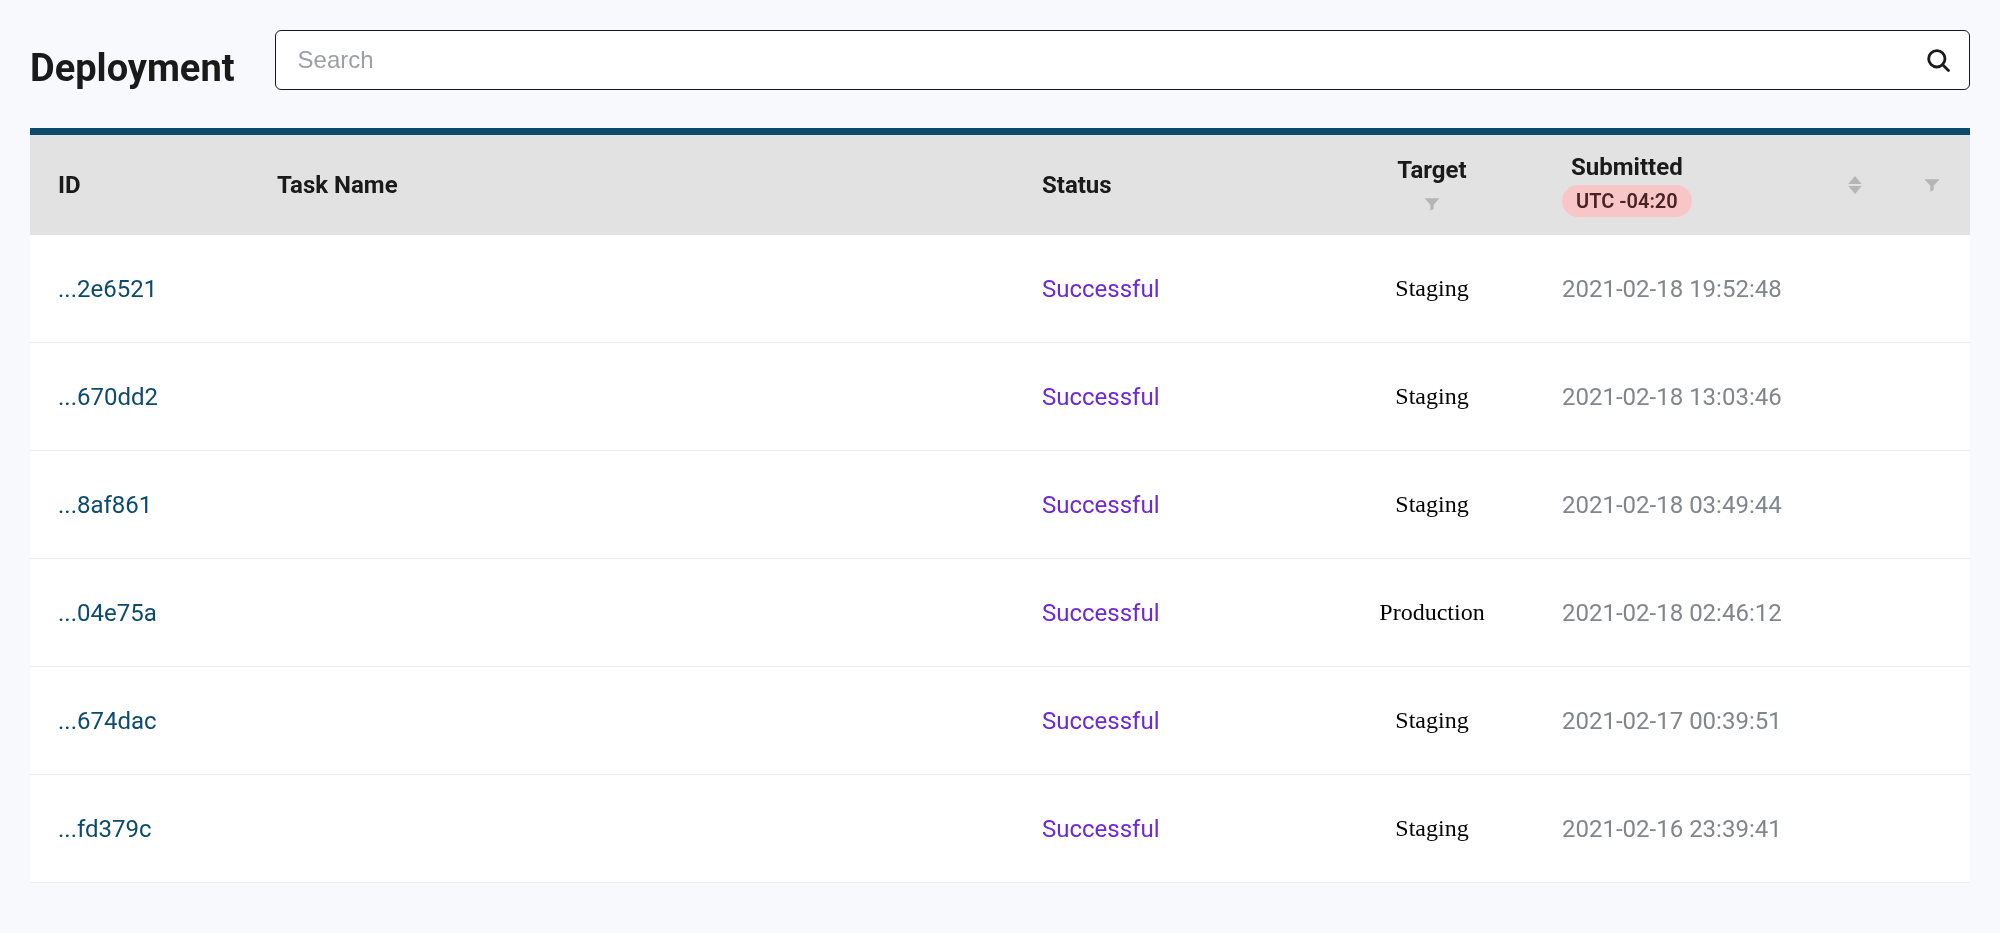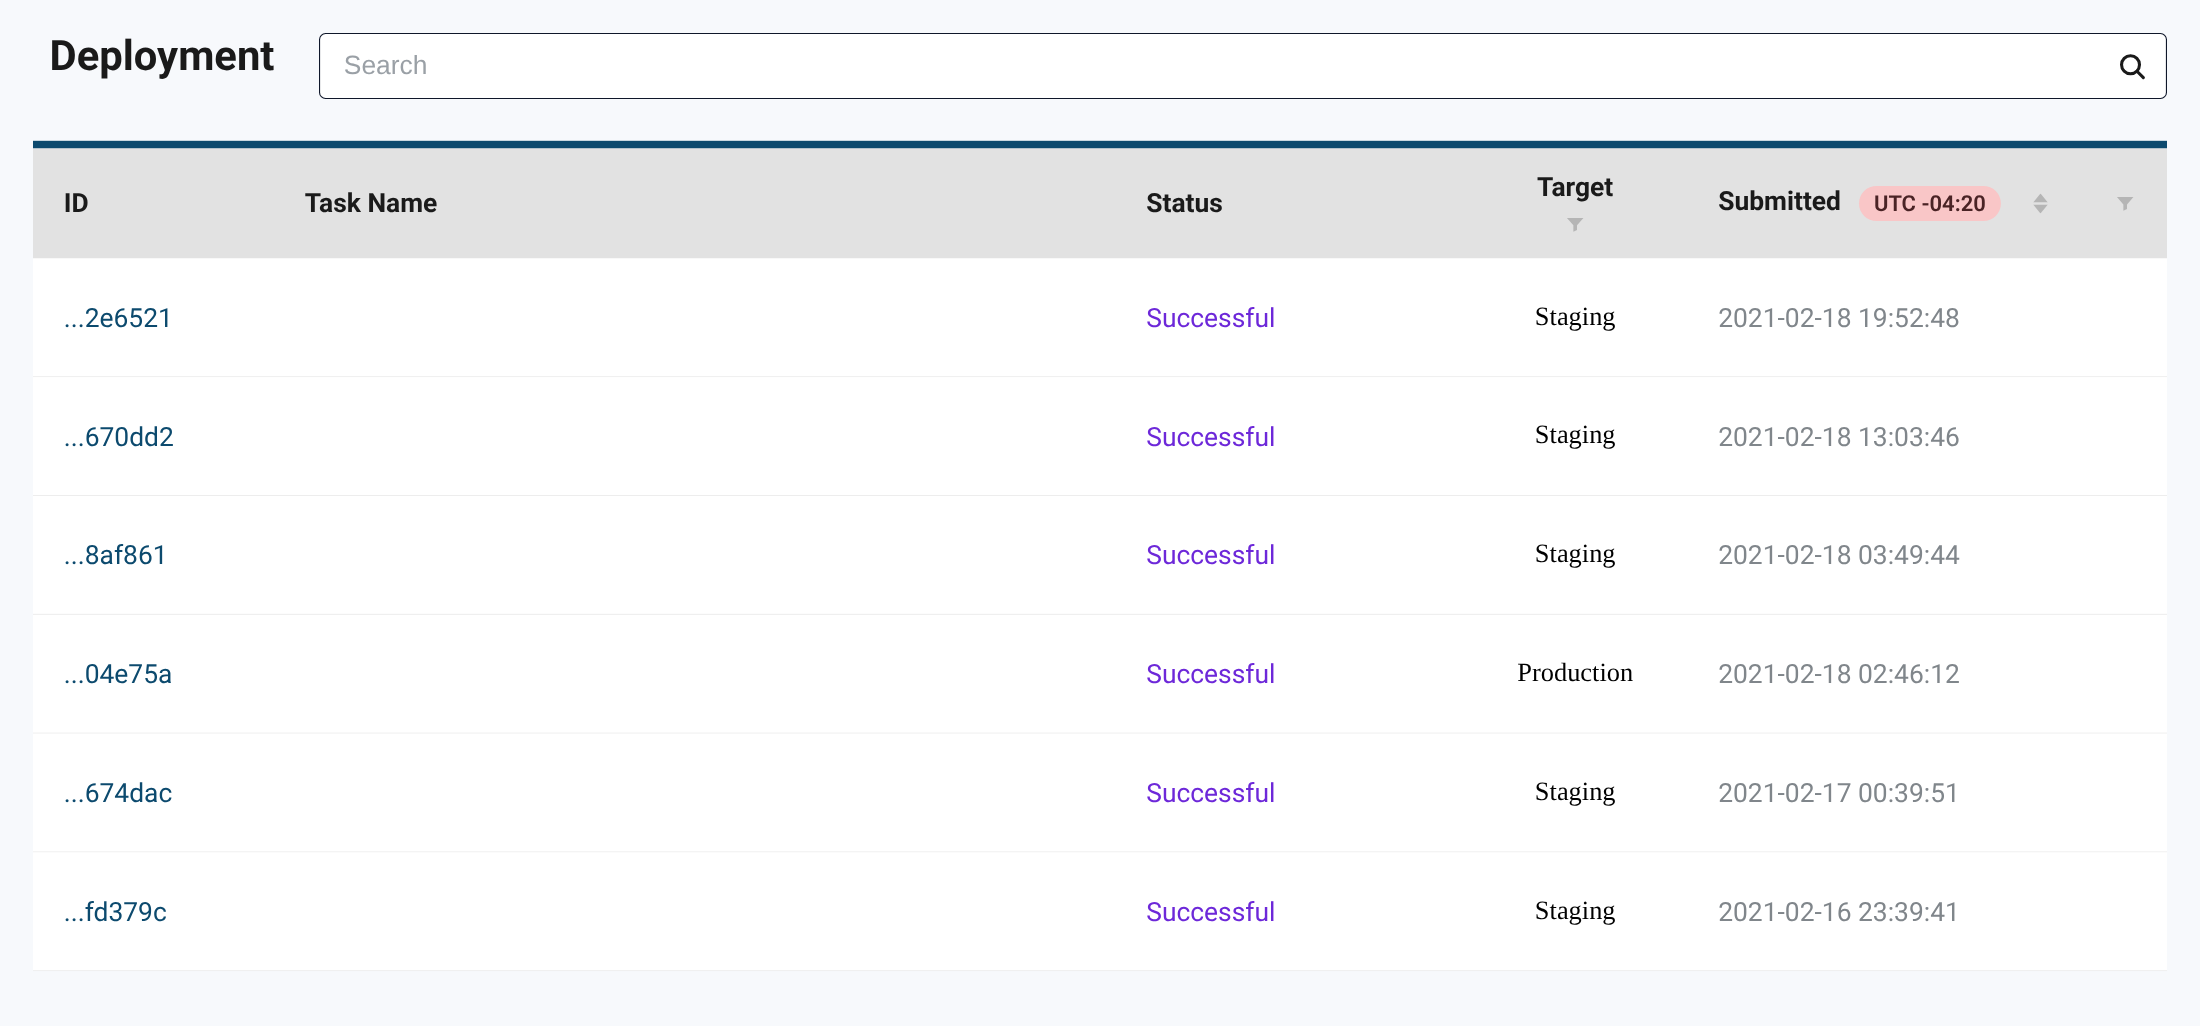--- a/index.html
+++ b/index.html
@@ -11,24 +11,23 @@
       font-family: -apple-system, BlinkMacSystemFont, "Segoe UI", Roboto, Helvetica, Arial, sans-serif;
       background: #f7f9fc;
       color: #1a1a1a;
       width: 2000px;
     }
     .container {
       padding: 30px 30px 0 30px;
     }
     .header-row {
       display: flex;
-      align-items: flex-start;
+      align-items: flex-end;
       gap: 40px;
       margin-bottom: 38px;
-      margin-left: 15px;
     }
     .page-title {
       font-size: 38px;
       font-weight: 700;
       color: #1a1a1a;
       white-space: nowrap;
     }
     .search-wrap {
       flex: 1;
       position: relative;
@@ -72,23 +71,23 @@
     .th {
       font-size: 24px;
       font-weight: 700;
       color: #1a1a1a;
       display: flex;
       align-items: center;
       gap: 10px;
     }
     .th-submitted-wrap {
       display: flex;
-      flex-direction: row;
-      align-items: flex-start;
-      gap: 16px;
+      flex-direction: column;
+      align-items: center;
+      gap: 4px;
     }
     .utc-badge {
       display: inline-block;
       background: #f9c6c7;
       color: #4a2325;
       font-size: 20px;
       font-weight: 600;
       padding: 4px 14px;
       border-radius: 16px;
     }

